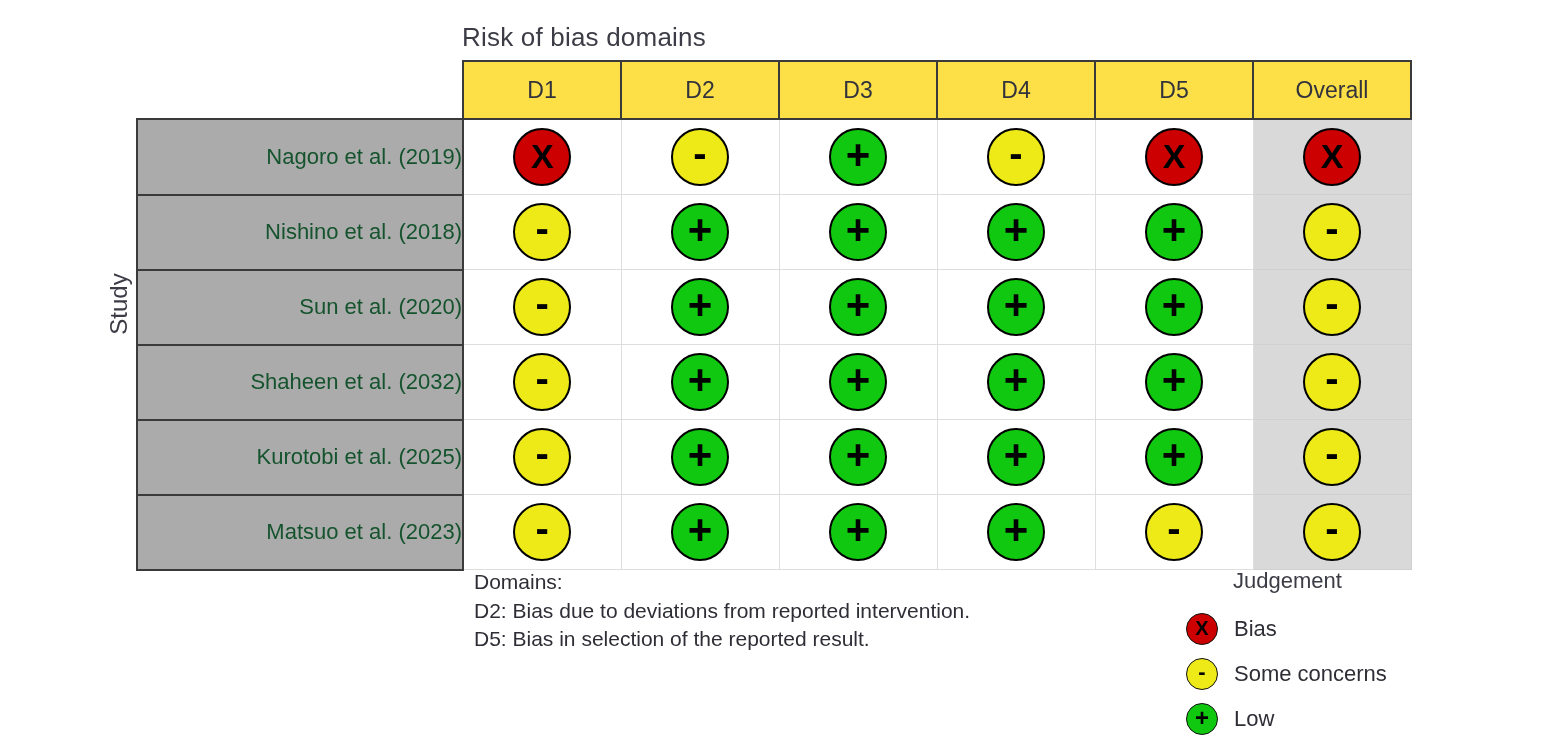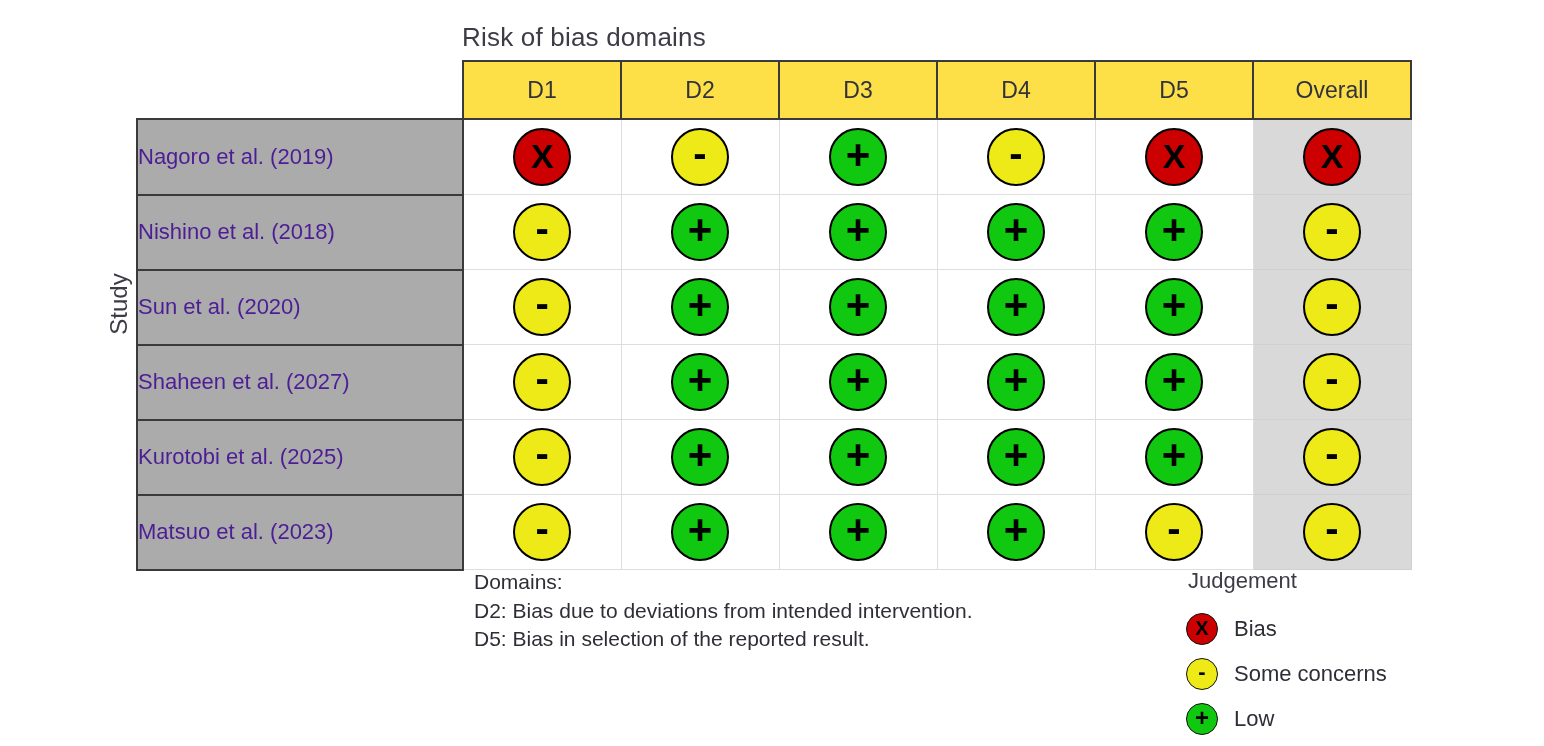--- a/index.html
+++ b/index.html
@@ -72,24 +72,24 @@
     font-size: 23px;
     font-weight: normal;
     color: #32323c;
   }
 
   
   .study-cell {
     background: #ababab;
     border: 2px solid #3a3a3a;
     height: 74px;
-    text-align: left;
+    text-align: right;
     vertical-align: middle;
     font-size: 22px;
-    color: #4c1d95;
+    color: #14532d;
     padding-left: 18px;
     box-sizing: border-box;
   }
 
   
   .jud-cell {
     background: #ffffff;
     border: 1px solid #dedede;
     border-top: 1px solid #cfcfcf;
     height: 74px;
@@ -143,20 +143,21 @@
     top: 568px;
     font-size: 21px;
     color: #2e2e36;
   }
   #judgement-legend .legend-title {
     display: block;
     font-size: 22px;
     margin-bottom: 12px;
     margin-left: 2px;
     color: #3c3c46;
+    text-align: center;
   }
   .legend-row {
     display: flex;
     align-items: center;
     height: 45px;
     white-space: nowrap;
   }
   .legend-dot {
     width: 32px;
     height: 32px;
@@ -237,21 +238,21 @@
       <td class="study-cell">Sun et al. (2020)</td>
       <td class="jud-cell"><span class="dot some"><span class="glyph">-</span></span></td>
       <td class="jud-cell"><span class="dot low"><span class="glyph">+</span></span></td>
       <td class="jud-cell"><span class="dot low"><span class="glyph">+</span></span></td>
       <td class="jud-cell"><span class="dot low"><span class="glyph">+</span></span></td>
       <td class="jud-cell"><span class="dot low"><span class="glyph">+</span></span></td>
       <td class="jud-cell overall-cell"><span class="dot some"><span class="glyph">-</span></span></td>
     </tr>
 
     <tr>
-      <td class="study-cell">Shaheen et al. (2027)</td>
+      <td class="study-cell">Shaheen et al. (2032)</td>
       <td class="jud-cell"><span class="dot some"><span class="glyph">-</span></span></td>
       <td class="jud-cell"><span class="dot low"><span class="glyph">+</span></span></td>
       <td class="jud-cell"><span class="dot low"><span class="glyph">+</span></span></td>
       <td class="jud-cell"><span class="dot low"><span class="glyph">+</span></span></td>
       <td class="jud-cell"><span class="dot low"><span class="glyph">+</span></span></td>
       <td class="jud-cell overall-cell"><span class="dot some"><span class="glyph">-</span></span></td>
     </tr>
 
     <tr>
       <td class="study-cell">Kurotobi et al. (2025)</td>
@@ -270,21 +271,21 @@
       <td class="jud-cell"><span class="dot low"><span class="glyph">+</span></span></td>
       <td class="jud-cell"><span class="dot low"><span class="glyph">+</span></span></td>
       <td class="jud-cell"><span class="dot some"><span class="glyph">-</span></span></td>
       <td class="jud-cell overall-cell"><span class="dot some"><span class="glyph">-</span></span></td>
     </tr>
   </tbody>
 </table>
 
 <div id="domains-legend">
   <span class="dom-line">Domains:</span>
-  <span class="dom-line">D2: Bias due to deviations from intended intervention.</span>
+  <span class="dom-line">D2: Bias due to deviations from reported intervention.</span>
   <span class="dom-line">D5: Bias in selection of the reported result.</span>
 </div>
 
 <div id="judgement-legend">
   <span class="legend-title">Judgement</span>
 
   <div class="legend-row">
     <span class="legend-dot high">
       <span class="glyph">X</span>
     </span>

